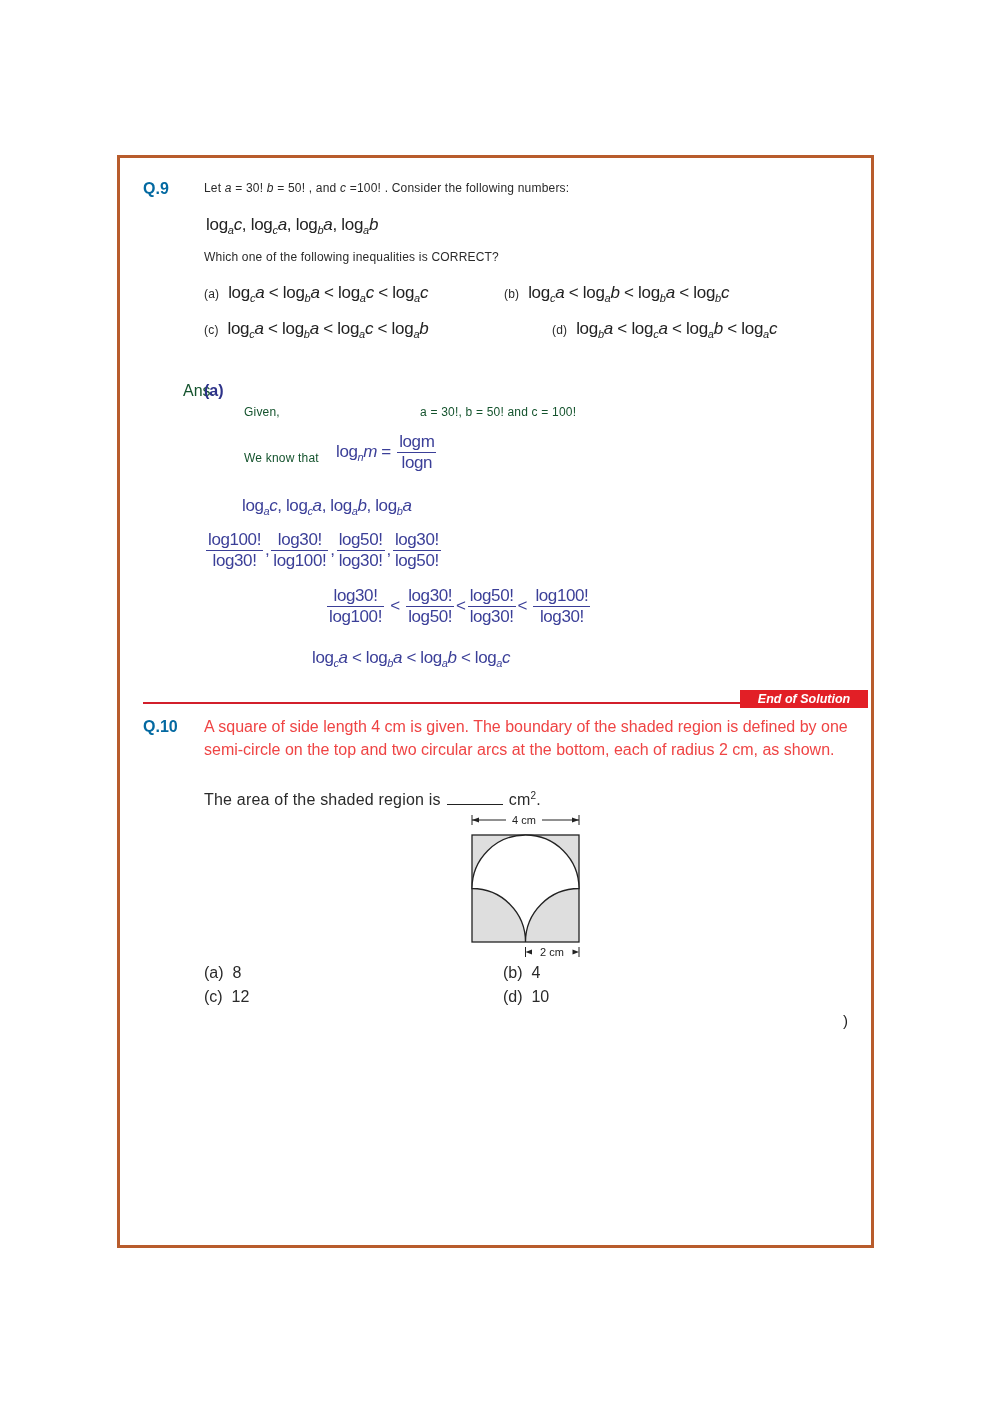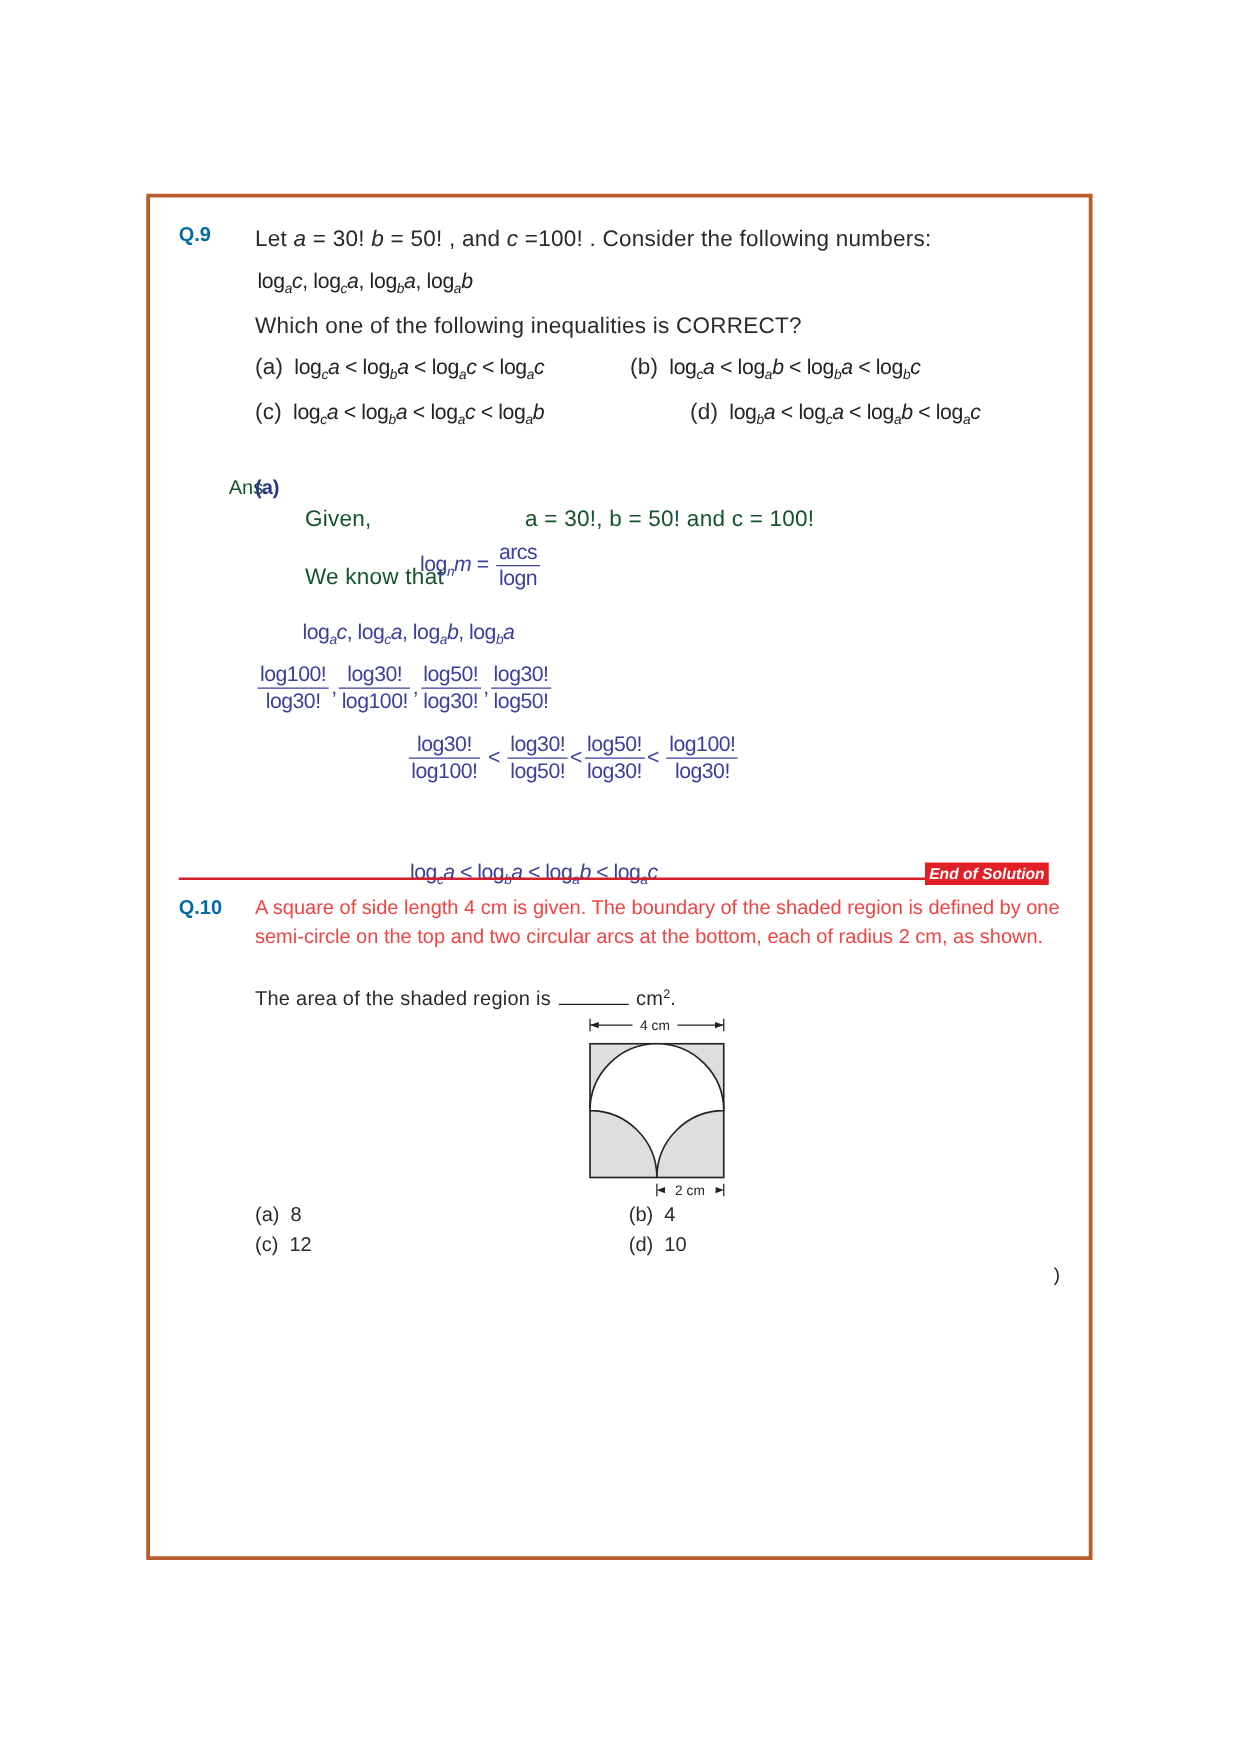--- a/index.html
+++ b/index.html
@@ -1,31 +1,31 @@
 <!DOCTYPE html>
 <html><head>
 <meta charset="utf-8">
 <style>
   html, body { margin:0; padding:0; background:#ffffff; }
   body { width:992px; height:1403px; position:relative; font-family:"Liberation Sans", sans-serif; color:#222; }
   .frame { position:absolute; left:117px; top:155px; width:751px; height:1087px; border:3px solid #b85c2c; }
   .abs { position:absolute; white-space:nowrap; }
   .qnum { font-weight:bold; font-size:16px; color:#0369a1; }
-  .txt { font-size:18px; letter-spacing:0.2px; color:#2a2a2a; }
+  .txt { font-size:12px; letter-spacing:0.2px; color:#2a2a2a; }
   .math { font-size:17px; color:#222; letter-spacing:-0.3px; }
   .math i { font-style:italic; }
   .math sub { font-size:11px; font-style:italic; vertical-align:-4px; }
   .blue { color:#14532d;margin-left:40px; }
   .ansnum { font-weight:bold; font-size:16px; color:#2d3289; }
   .frac { display:inline-block; text-align:center; vertical-align:middle; margin:0 2px; }
   .frac .n { display:block; border-bottom:1.3px solid #3b3f98; padding:0 2px; line-height:20px; }
   .frac .d { display:block; padding:0 2px; line-height:20px; }
   .fsz { font-size:17px; color:#3b3f98; letter-spacing:-0.4px; }
   .hline { position:absolute; left:143px; top:702px; width:597px; height:2px; background:#d21f2b; }
-  .badge { position:absolute; left:740px; top:690px; width:99px; height:18px; background:#e21f26; color:#fff; font-style:italic; font-weight:bold; font-size:12.5px; line-height:18px; text-align:center; }
+  .badge { position:absolute; left:740px; top:690px; width:128px; height:18px; background:#e21f26; color:#fff; font-style:italic; font-weight:bold; font-size:12.5px; line-height:18px; text-align:center; }
   .q10 { font-size:16px; line-height:23px; color:#ef4444; width:650px; white-space:normal; }
   .blank { display:inline-block; width:56px; border-bottom:1.3px solid #222; margin:0 6px; vertical-align:baseline; }
   .opt { font-size:16px; color:#2a2a2a; }
 </style>
 </head>
 <body>
 
 <div class="frame"></div>
 
 <div class="abs qnum" style="left:143px;top:180px;">Q.9</div>
@@ -51,39 +51,39 @@
 </div>
 
 <div class="abs blue" style="left:143px;top:382px;font-size:16px;">Ans.</div>
 <div class="abs ansnum" style="left:204px;top:382px;">(a)</div>
 <div class="abs txt blue" style="left:204px;top:405px;">Given,</div>
 <div class="abs txt blue" style="left:380px;top:405px;font-style:normal;">a = 30!, b = 50! and c = 100!</div>
 <div class="abs txt blue" style="left:204px;top:451px;">We know that</div>
 <div class="abs fsz" style="left:336px;top:432px;">
   <span>log</span><sub style="font-size:11px;font-style:italic;vertical-align:-4px;">n</sub><i>m</i>
   <span>=</span>
-  <span class="frac"><span class="n">arcs</span><span class="d">logn</span></span>
+  <span class="frac"><span class="n">logm</span><span class="d">logn</span></span>
 </div>
 
 <div class="abs fsz" style="left:206px;top:496px;margin-left:36px;">
   log<sub style="font-size:11px;font-style:italic;vertical-align:-4px;">a</sub><i>c</i>, log<sub style="font-size:11px;font-style:italic;vertical-align:-4px;">c</sub><i>a</i>, log<sub style="font-size:11px;font-style:italic;vertical-align:-4px;">a</sub><i>b</i>, log<sub style="font-size:11px;font-style:italic;vertical-align:-4px;">b</sub><i>a</i>
 </div>
 
 <div class="abs fsz" style="left:204px;top:530px;">
   <span class="frac"><span class="n">log100!</span><span class="d">log30!</span></span>,<span class="frac"><span class="n">log30!</span><span class="d">log100!</span></span>,<span class="frac"><span class="n">log50!</span><span class="d">log30!</span></span>,<span class="frac"><span class="n">log30!</span><span class="d">log50!</span></span>
 </div>
 
 <div class="abs fsz" style="left:325px;top:586px;">
   <span class="frac"><span class="n">log30!</span><span class="d">log100!</span></span>
   <span>&lt;</span>
   <span class="frac"><span class="n">log30!</span><span class="d">log50!</span></span><span>&lt;</span><span class="frac"><span class="n">log50!</span><span class="d">log30!</span></span><span>&lt;</span>
   <span class="frac"><span class="n">log100!</span><span class="d">log30!</span></span>
 </div>
 
-<div class="abs fsz" style="left:328px;top:648px;margin-top:40px;">
+<div class="abs fsz" style="left:312px;top:648px;">
   log<sub style="font-size:11px;font-style:italic;vertical-align:-4px;">c</sub><i>a</i> &lt; log<sub style="font-size:11px;font-style:italic;vertical-align:-4px;">b</sub><i>a</i> &lt; log<sub style="font-size:11px;font-style:italic;vertical-align:-4px;">a</sub><i>b</i> &lt; log<sub style="font-size:11px;font-style:italic;vertical-align:-4px;">a</sub><i>c</i>
 </div>
 
 <div class="hline"></div>
 <div class="badge">End of Solution</div>
 
 <div class="abs qnum" style="left:143px;top:718px;">Q.10</div>
 <div class="abs q10" style="left:204px;top:715px;">A square of side length 4 cm is given. The boundary of the shaded region is defined by one semi-circle on the top and two circular arcs at the bottom, each of radius 2 cm, as shown.</div>
 <div class="abs txt" style="left:204px;top:790px;font-size:16px;">
   <span>The area of the shaded region is</span><span class="blank"></span><span>cm</span><sup style="font-size:10px;">2</sup><span>.</span>

